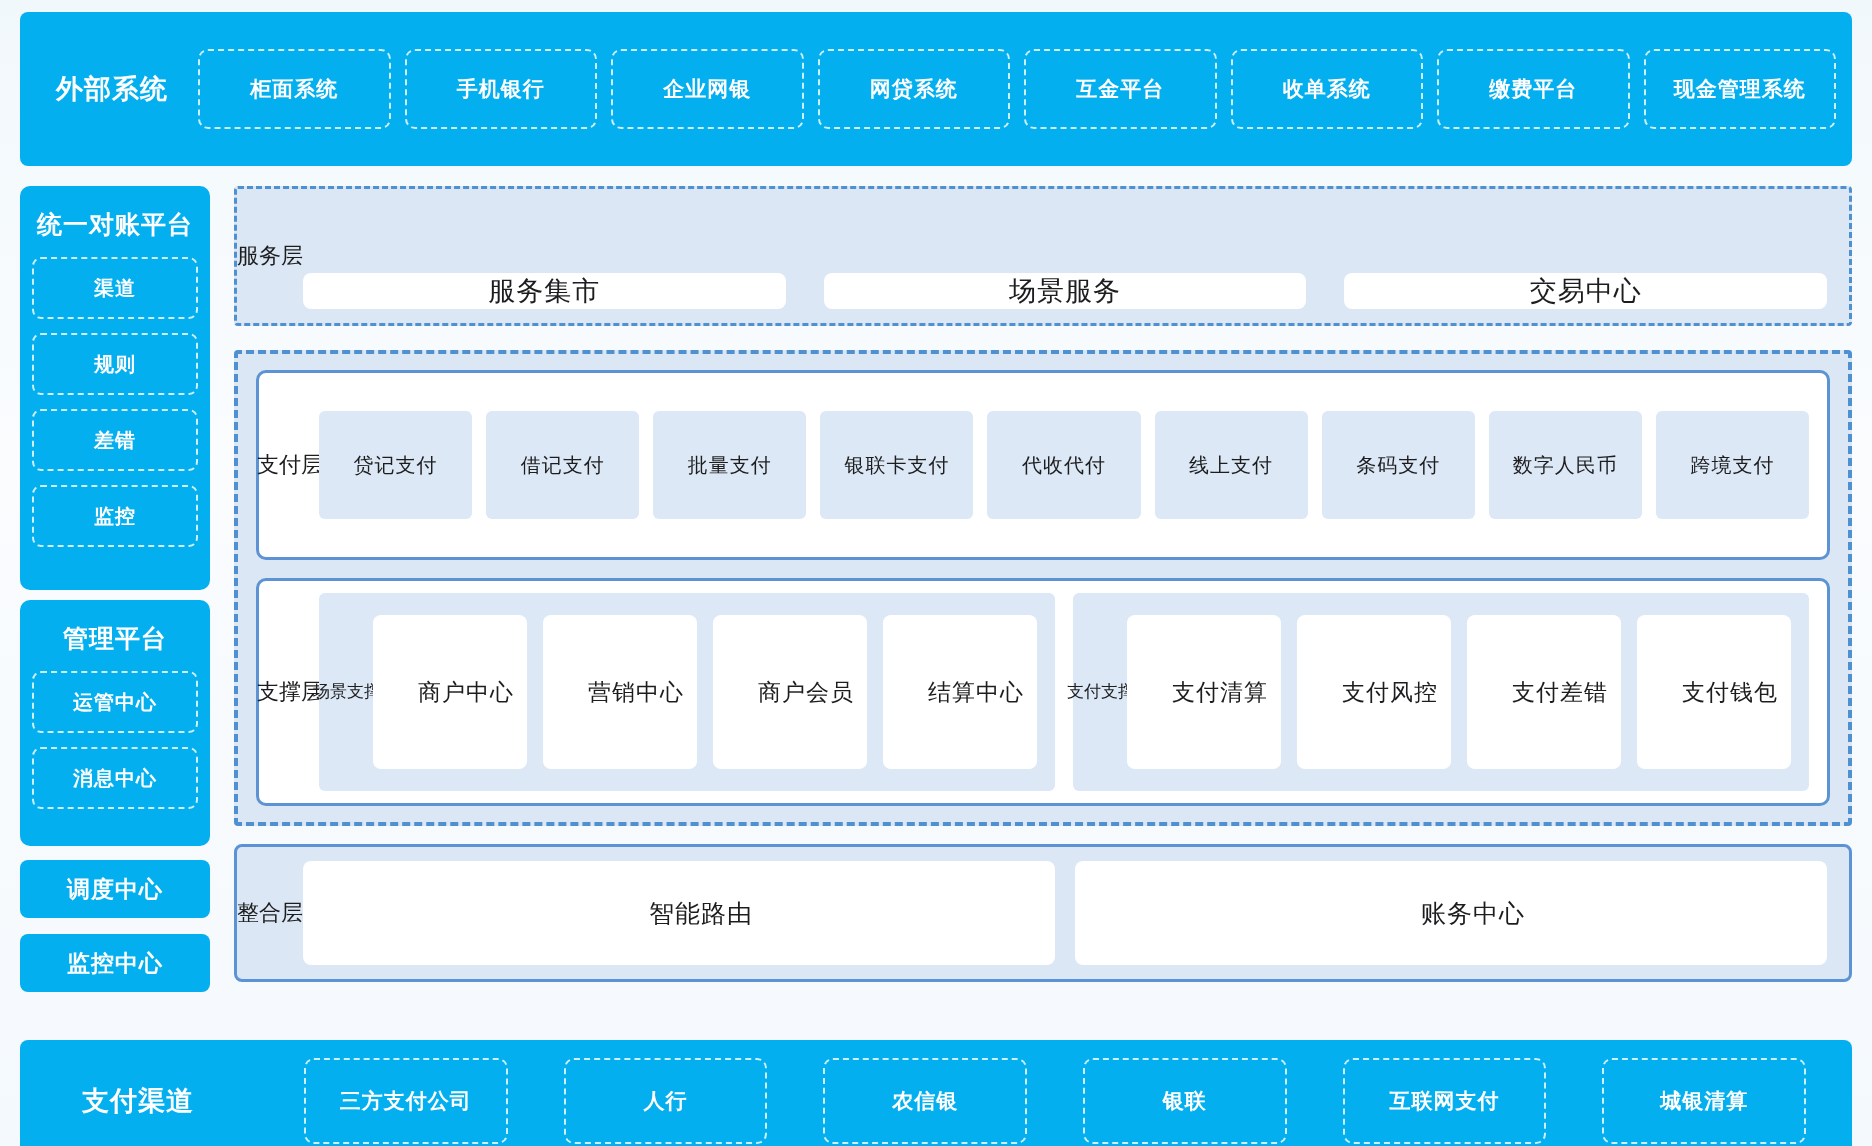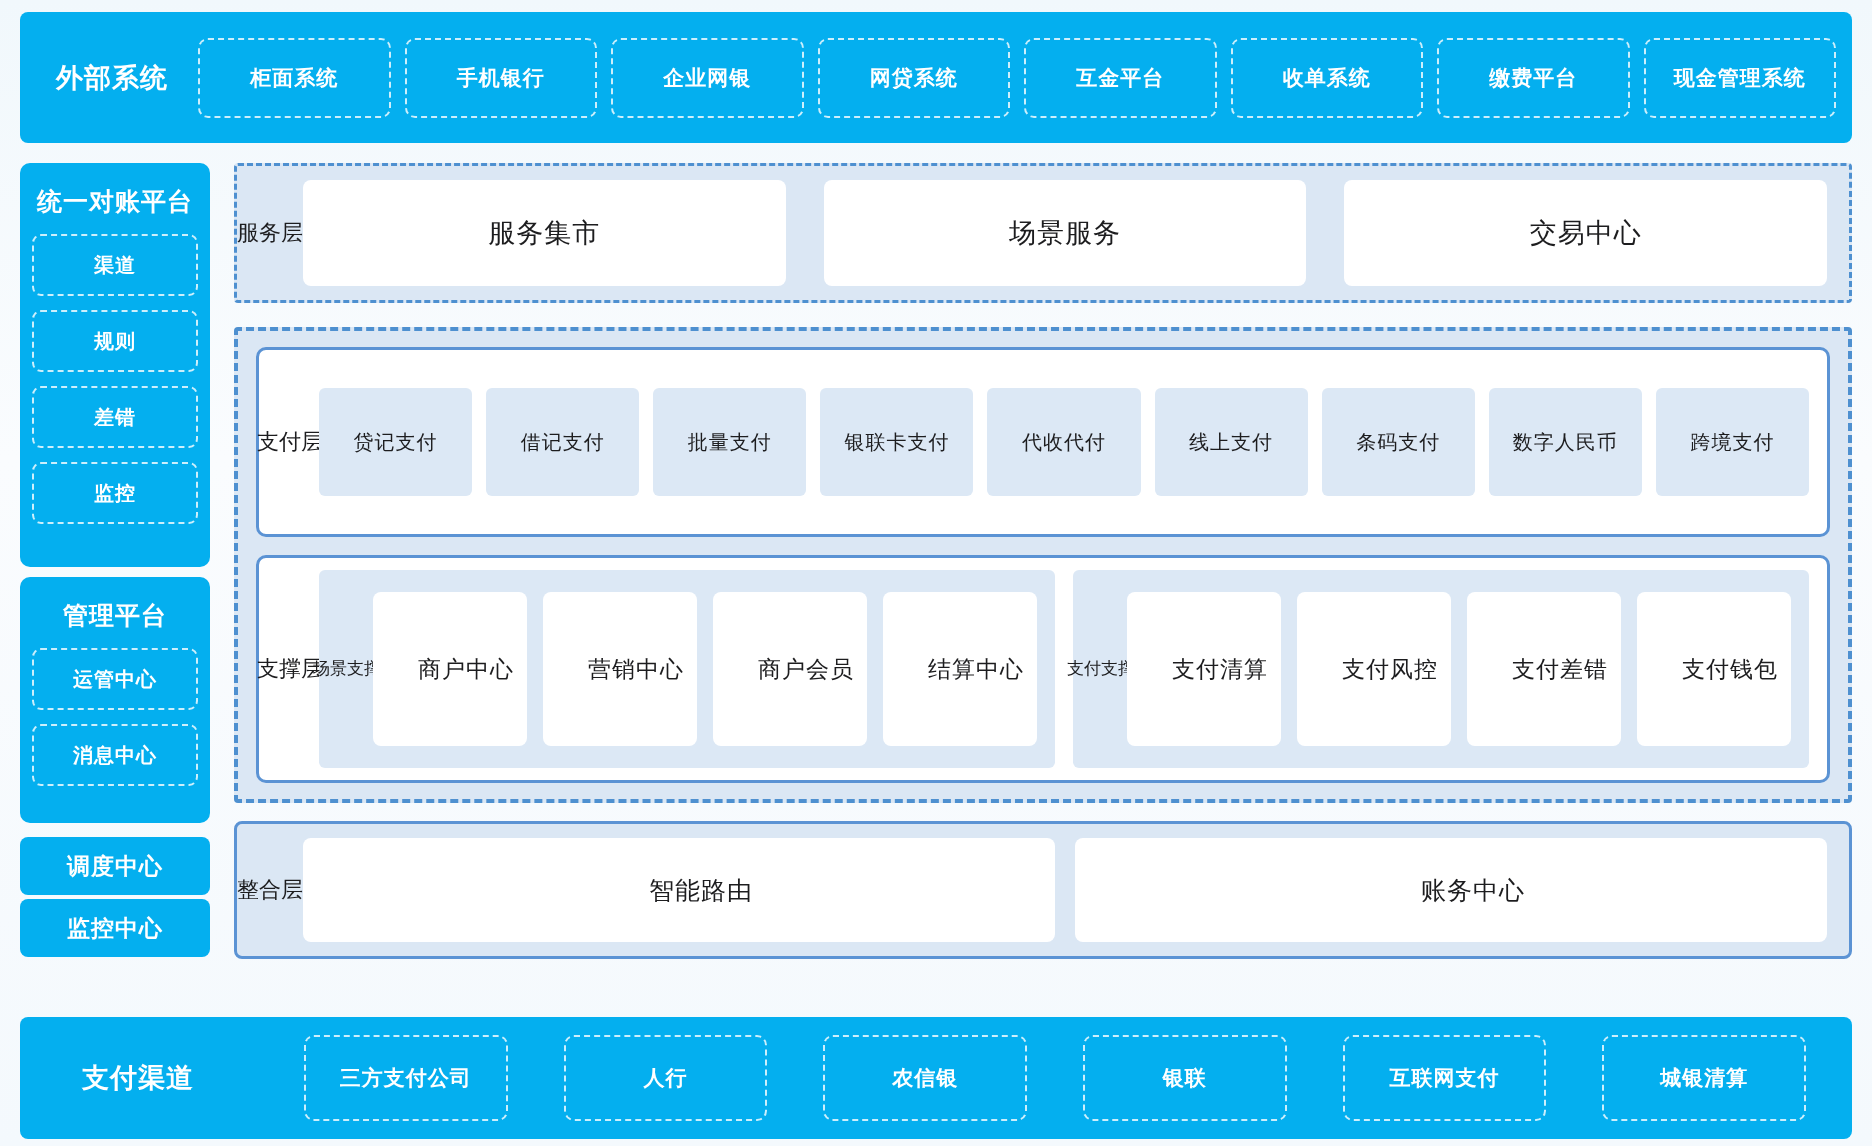--- a/index.html
+++ b/index.html
@@ -5,21 +5,21 @@
   * { margin:0; padding:0; box-sizing:border-box; }
   html,body { background:#eef4f9; }
   .page {
     position:relative; width:1872px; height:1146px;
     background:linear-gradient(180deg,#f1f8fc 0%, #fafcfe 40%, #f4f9fd 100%);
     font-family:"Liberation Sans","DejaVu Sans",sans-serif;
     color:var(--text-dark,#1d1d1f); overflow:hidden;
   }
   
   .bar { background:var(--cyan,#04afef); border-radius:8px; display:flex; align-items:center; margin:0 20px; }
-  .topbar { margin-top:12px; height:131px; }
+  .topbar { margin-top:12px; height:154px; }
   .bottombar { margin-top:38px; height:122px; }
   .bar-label { color:#fff; font-weight:700; font-size:27px; white-space:nowrap; letter-spacing:1px; }
   .topbar .bar-label { padding:0 18px 0 36px; }
   .bottombar .bar-label { padding:0 20px 0 62px; }
   .bar-items { flex:1; display:flex; align-items:center; }
   .topbar .bar-items { gap:14px; padding:0 16px 0 12px; }
   .bottombar .bar-items { gap:56px; padding:0 46px 0 90px; }
   .dash-box {
     border:2px dashed rgba(255,255,255,.8); border-radius:10px; color:#fff;
     font-size:21px; font-weight:600; display:flex; align-items:center; justify-content:center;
@@ -35,32 +35,32 @@
   .side-block.recon { height:404px; margin-bottom:10px; }
   .side-block.mgmt { height:246px; margin-bottom:14px; }
   .side-title { color:#fff; font-size:25px; font-weight:700; text-align:center; padding:10px 0 16px; letter-spacing:1px; white-space:nowrap; }
   .side-items { display:flex; flex-direction:column; gap:14px; }
   .side-items .dash-box { height:62px; font-size:20px; border-radius:9px; }
   .side-solid {
     background:var(--cyan,#04afef); border-radius:8px; height:58px; color:#fff;
     font-size:23px; font-weight:700; letter-spacing:1px;
     display:flex; align-items:center; justify-content:center;
   }
-  .side-solid.first { margin-bottom:4px; }
+  .side-solid.first { margin-bottom:16px; }
   
   .main { flex:1; min-width:0; display:flex; flex-direction:column; }
   .v-label { width:42px; display:flex; align-items:center; justify-content:center; font-size:22px; line-height:1.3; font-weight:500; }
   .v-text div { text-align:center; }
   .white-card { background:#fff; border-radius:8px; display:flex; align-items:center; justify-content:center; letter-spacing:1px; }
   
   .service-layer {
     height:140px; background:var(--panel-blue,#dbe7f4); border:3px dashed var(--dash-blue,#4e90d0);
     border-radius:4px; padding:14px 22px 14px 12px; display:flex; gap:12px; margin-bottom:24px;
   }
-  .service-boxes { flex:1; display:flex; gap:38px; }
+  .service-boxes { flex:1; display:flex; gap:38px;align-items:flex-end; }
   .service-boxes .white-card { flex:1; font-size:27px; }
   
   .core {
     flex:1; background:var(--panel-blue,#dbe7f4); border:4px dashed var(--dash-blue,#4e90d0);
     border-radius:4px; padding:16px 18px; display:flex; flex-direction:column; gap:18px; margin-bottom:18px;
   }
   .framed { background:#fff; border:3px solid var(--border-blue,#5b93d4); border-radius:10px; display:flex; padding:12px 18px 12px 10px; gap:8px; }
   .payment-box { height:190px; }
   .tiles { flex:1; display:flex; gap:14px; align-items:center; }
   .tile { flex:1; height:108px; background:var(--tile-blue,#dce8f5); border-radius:6px; display:flex; align-items:center; justify-content:center; font-size:20px; letter-spacing:1px; }

